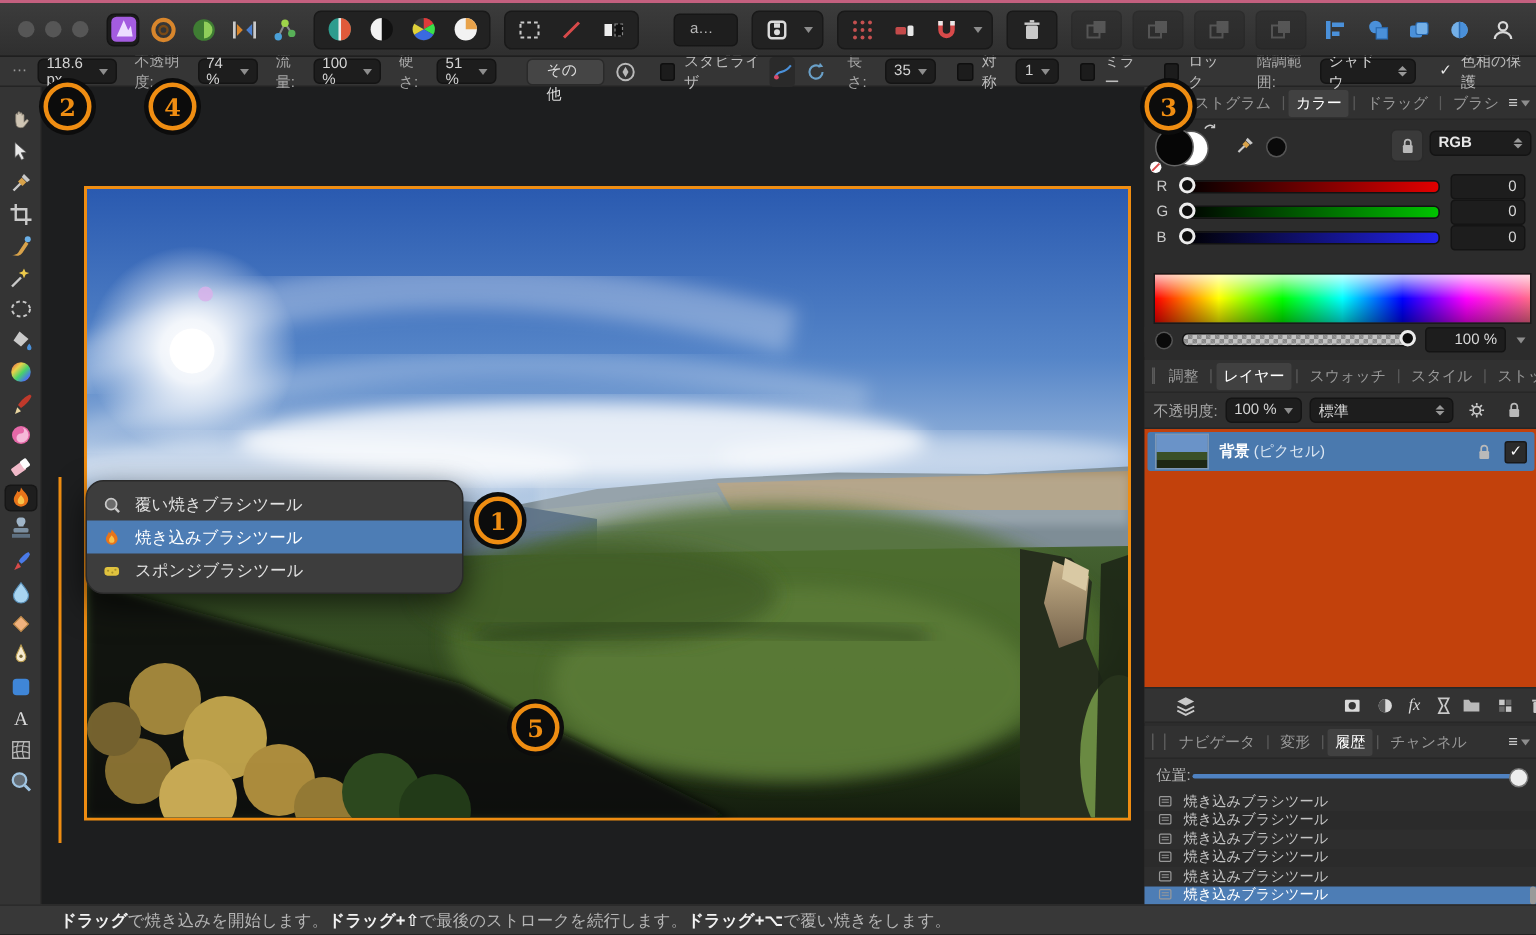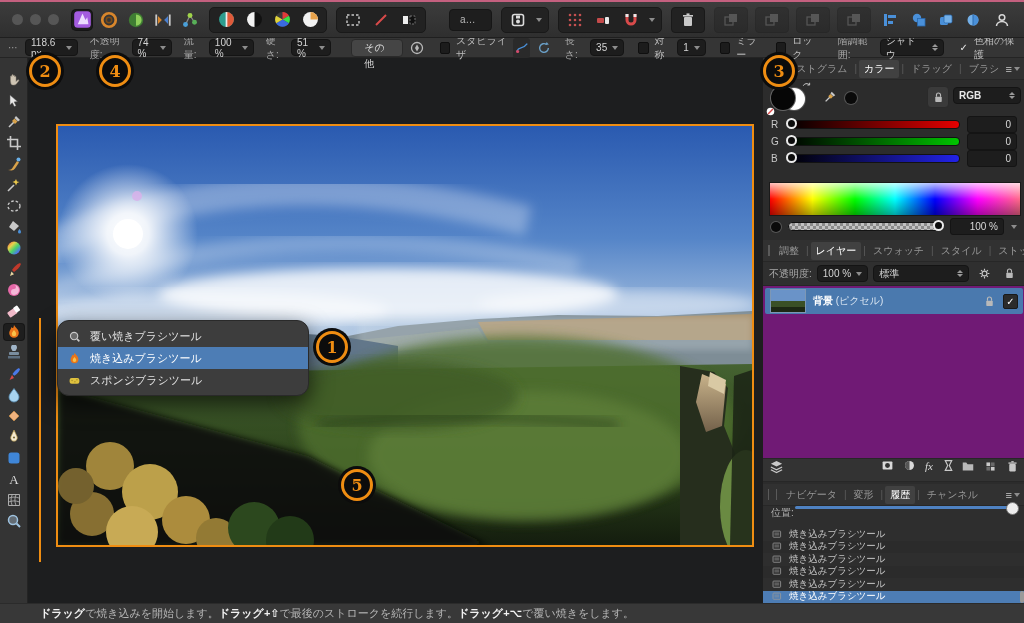--- a/index.html
+++ b/index.html
@@ -55,22 +55,22 @@
 .chlbl{width:9px;color:#c9c9c9}
 .track{flex:1;height:7px;border-radius:4px;border:1px solid #121212;position:relative}
 .knob{position:absolute;left:-2px;top:-3px;width:11px;height:11px;border-radius:50%;background:#0d0d0d;border:2px solid #ececec;box-sizing:border-box}
 .valbox{width:38px;height:15px;background:#1d1d1d;border:1px solid #141414;border-radius:3px;color:#d9d9d9;text-align:right;padding:0 5px;line-height:15px}
 .checker{background-image:linear-gradient(45deg,#8a8a8a 25%,transparent 25%,transparent 75%,#8a8a8a 75%),linear-gradient(45deg,#8a8a8a 25%,transparent 25%,transparent 75%,#8a8a8a 75%);background-size:6px 6px;background-position:0 0,3px 3px;background-color:#c2c2c2}
 #spectrum{position:absolute;left:6px;top:102px;width:250px;height:32px;border:1px solid #1a1a1a;background:linear-gradient(to bottom,rgba(255,255,255,.75),rgba(255,255,255,0) 50%,rgba(0,0,0,.35)),linear-gradient(to right,#f00,#ff0 17%,#0f0 34%,#0ff 50%,#00f 66%,#f0f 83%,#ff6a8a)}
 .blendrow{display:flex;align-items:center;gap:5px;padding:0 6px;height:24px;background:#2f2f2f;border-bottom:1px solid #262626;font-size:10px}
 .layer-row{display:flex;align-items:center;gap:7px;height:26px;background:#4a79ae;margin:2px 2px 0;border-radius:2px;padding:0 5px;color:#fff}
 .lthumb{width:34px;height:22px;border:1px solid #7d97b5;background:linear-gradient(#6a93c8 0 52%,#3a5026 52% 76%,#1d2714 76%);flex:0 0 auto}
 .lcheck{width:13px;height:13px;background:#2b2b2b;border:1px solid #191919;border-radius:2px;color:#fff;font-size:10px;line-height:13px;text-align:center}
-.bbar{height:24px;background:#333;border-top:1px solid #272727;border-bottom:1px solid #272727;display:flex;align-items:flex-start;padding:0 6px;gap:5px}
-.posrow{display:flex;align-items:flex-start;gap:1px;height:22px;padding:0 8px;background:#2e2e2e;font-size:10px;color:#b5b5b5}
+.bbar{height:24px;background:#333;border-top:1px solid #272727;border-bottom:1px solid #272727;display:flex;align-items:center;padding:0 20px;gap:5px}
+.posrow{display:flex;align-items:center;gap:1px;height:22px;padding:0 8px;background:#2e2e2e;font-size:10px;color:#b5b5b5}
 .postrack{flex:1;height:3px;background:#4f82c2;border-radius:2px;position:relative}
 .posknob{position:absolute;right:-2px;top:-4px;width:11px;height:11px;border-radius:50%;background:#ededed;border:1px solid #777}
 .hrow{height:12.5px;display:flex;align-items:center;gap:6px;padding:0 9px;font-size:9.5px;color:#c4c4c4;white-space:nowrap}
 .hrow:nth-child(odd){background:#2e2e2e}
 .hrow:nth-child(even){background:#2b2b2b}
 .hrow.sel{background:#4d7db5;color:#fff}
 #hscroll{position:absolute;right:1px;width:4px;height:12px;background:#9a9a9a;border-radius:2px}
 
 #status-bar{position:absolute;left:0;top:603px;width:1024px;height:20px;background:#383838;border-top:1px solid #2b2b2b;display:flex;align-items:center;padding-left:40px;box-sizing:border-box;font-size:11px;color:#b5b5b5;z-index:12}
 #status-bar b{color:#f2f2f2}
@@ -726,21 +726,21 @@
           </svg>
         </span>
       <span class="tbtn" id="ic-lock2">
           <svg width="13" height="13" viewBox="0 0 16 16">
             <rect x="4" y="7" width="8" height="6.5" rx="1" fill="#b9b9b9"></rect>
             <path d="M5.5 7V5a2.5 2.5 0 0 1 5 0v2" fill="none" stroke="#b9b9b9" stroke-width="1.4"></path>
           </svg>
         </span>
     </div>
 
-    <div class="rp" style="top:228px;height:172px;background:#701a75">
+    <div class="rp" style="top:228px;height:172px;background:#c2410c">
       <div class="layer-row">
         <div class="lthumb"></div>
         <div style="flex:1;font-size:10px"><b>背景</b> <span style="color:#dbe6f2">(ピクセル)</span></div>
         <span class="icon" id="ic-laylock">
             <svg width="13" height="13" viewBox="0 0 16 16">
               <rect x="4" y="7" width="8" height="6.5" rx="1" fill="#b9b9b9"></rect>
               <path d="M5.5 7V5a2.5 2.5 0 0 1 5 0v2" fill="none" stroke="#b9b9b9" stroke-width="1.4"></path>
             </svg>
           </span>
         <span class="lcheck">✓</span>

